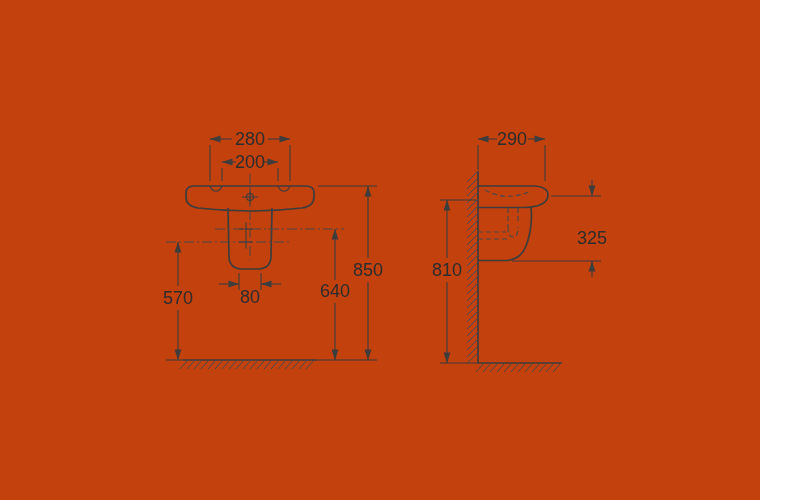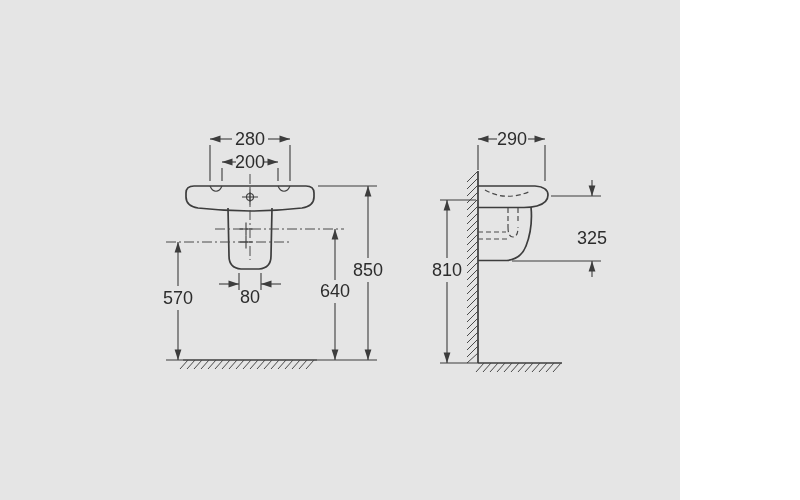--- a/index.html
+++ b/index.html
@@ -1,16 +1,16 @@
 <!DOCTYPE html>
 <html><head>
 <meta charset="utf-8">
 <style>
   html,body{margin:0;padding:0;background:#ffffff;}
-  .canvas{position:relative;width:680px;height:500px;background:#e5e5e5;overflow:hidden;}
+  .canvas{position:relative;width:760px;height:500px;background:#c2410c;overflow:hidden;}
   svg{display:block;}
   text.dim{font-family:"Liberation Sans","DejaVu Sans",sans-serif;font-size:18px;fill:#2d2d2d;text-anchor:middle;}
   .obj{stroke:#3d3d3d;stroke-width:1.7;fill:none;}
   .thin{stroke:#3d3d3d;stroke-width:1.1;fill:none;}
   .hatch{stroke:#4a4a4a;stroke-width:1;fill:none;}
   .hidden-line{stroke:#4a4a4a;stroke-width:1.2;fill:none;stroke-dasharray:5 3;}
   .centerline{stroke:#4a4a4a;stroke-width:1;fill:none;stroke-dasharray:10 3 2 3;}
   .dimline{stroke:#3d3d3d;stroke-width:1.1;fill:none;}
 </style>
 </head>

